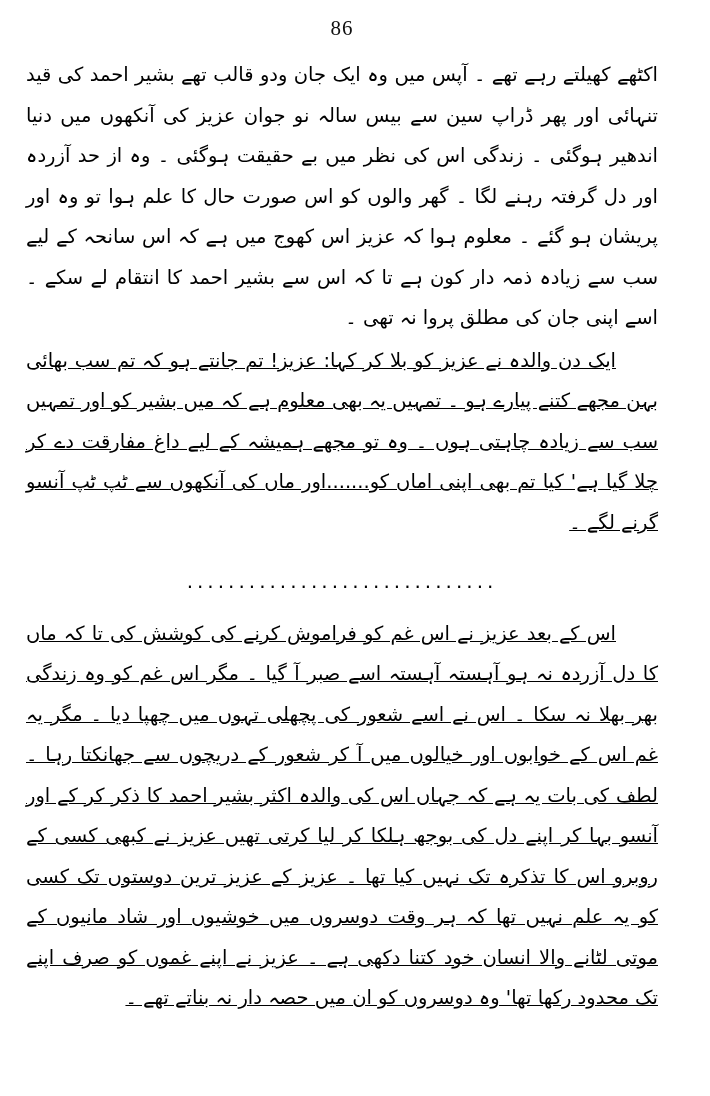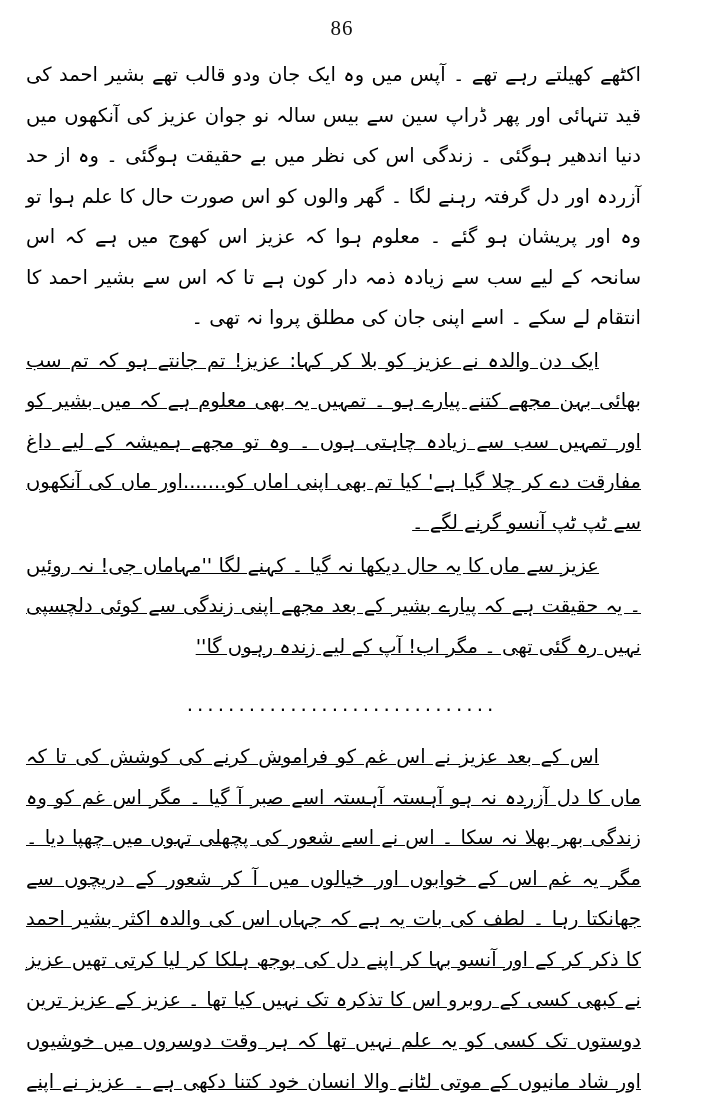--- a/index.html
+++ b/index.html
@@ -34,21 +34,21 @@
     direction: rtl;
     text-align: justify;
     unicode-bidi: plaintext;
     font-family: "DejaVu Sans", sans-serif;
     font-size: 19.5px;
     line-height: 2.08;
     color: #000;
     letter-spacing: 0.2px;
   }
   .para {
-    margin: 0 17px 2px 0;
+    margin: 0 0 2px 0;
     direction: rtl;
     text-align: justify;
   }
   .para.indent {
     text-indent: 42px;
     text-decoration: underline;
   }
   .divider {
     text-align: center;
     direction: rtl;
@@ -72,21 +72,20 @@
 
 <div class="page">
 
   <div class="page-number">86</div>
 
   <div class="body-text">
 
     <div class="section">
       <p class="para">اکٹھے کھیلتے رہے تھے ۔ آپس میں وہ ایک جان ودو قالب تھے بشیر احمد کی قید تنہائی اور پھر ڈراپ سین سے بیس سالہ نو جوان عزیز کی آنکھوں میں دنیا اندھیر ہوگئی ۔ زندگی اس کی نظر میں بے حقیقت ہوگئی ۔ وہ از حد آزردہ اور دل گرفتہ رہنے لگا ۔ گھر والوں کو اس صورت حال کا علم ہوا تو وہ اور پریشان ہو گئے ۔ معلوم ہوا کہ عزیز اس کھوج میں ہے کہ اس سانحہ کے لیے سب سے زیادہ ذمہ دار کون ہے تا کہ اس سے بشیر احمد کا انتقام لے سکے ۔ اسے اپنی جان کی مطلق پروا نہ تھی ۔</p>
       <p class="para indent">ایک دن والدہ نے عزیز کو بلا کر کہا: عزیز! تم جانتے ہو کہ تم سب بھائی بہن مجھے کتنے پیارے ہو ۔ تمہیں یہ بھی معلوم ہے کہ میں بشیر کو اور تمہیں سب سے زیادہ چاہتی ہوں ۔ وہ تو مجھے ہمیشہ کے لیے داغ مفارقت دے کر چلا گیا ہے' کیا تم بھی اپنی اماں کو.......اور ماں کی آنکھوں سے ٹپ ٹپ آنسو گرنے لگے ۔</p>
-      <p class="para indent">عزیز سے ماں کا یہ حال دیکھا نہ گیا ۔ کہنے لگا ''مہاماں جی! نہ روئیں ۔ یہ حقیقت ہے کہ پیارے بشیر کے بعد مجھے اپنی زندگی سے کوئی دلچسپی نہیں رہ گئی تھی ۔ مگر اب! آپ کے لیے زندہ رہوں گا''</p>
     </div>
 
     <div class="divider">
       <span>..............................</span>
     </div>
 
     <div class="section">
       <p class="para indent">اس کے بعد عزیز نے اس غم کو فراموش کرنے کی کوشش کی تا کہ ماں کا دل آزردہ نہ ہو آہستہ آہستہ اسے صبر آ گیا ۔ مگر اس غم کو وہ زندگی بھر بھلا نہ سکا ۔ اس نے اسے شعور کی پچھلی تہوں میں چھپا دیا ۔ مگر یہ غم اس کے خوابوں اور خیالوں میں آ کر شعور کے دریچوں سے جھانکتا رہا ۔ لطف کی بات یہ ہے کہ جہاں اس کی والدہ اکثر بشیر احمد کا ذکر کر کے اور آنسو بہا کر اپنے دل کی بوجھ ہلکا کر لیا کرتی تھیں عزیز نے کبھی کسی کے روبرو اس کا تذکرہ تک نہیں کیا تھا ۔ عزیز کے عزیز ترین دوستوں تک کسی کو یہ علم نہیں تھا کہ ہر وقت دوسروں میں خوشیوں اور شاد مانیوں کے موتی لٹانے والا انسان خود کتنا دکھی ہے ۔ عزیز نے اپنے غموں کو صرف اپنے تک محدود رکھا تھا' وہ دوسروں کو ان میں حصہ دار نہ بناتے تھے ۔</p>
     </div>
 

